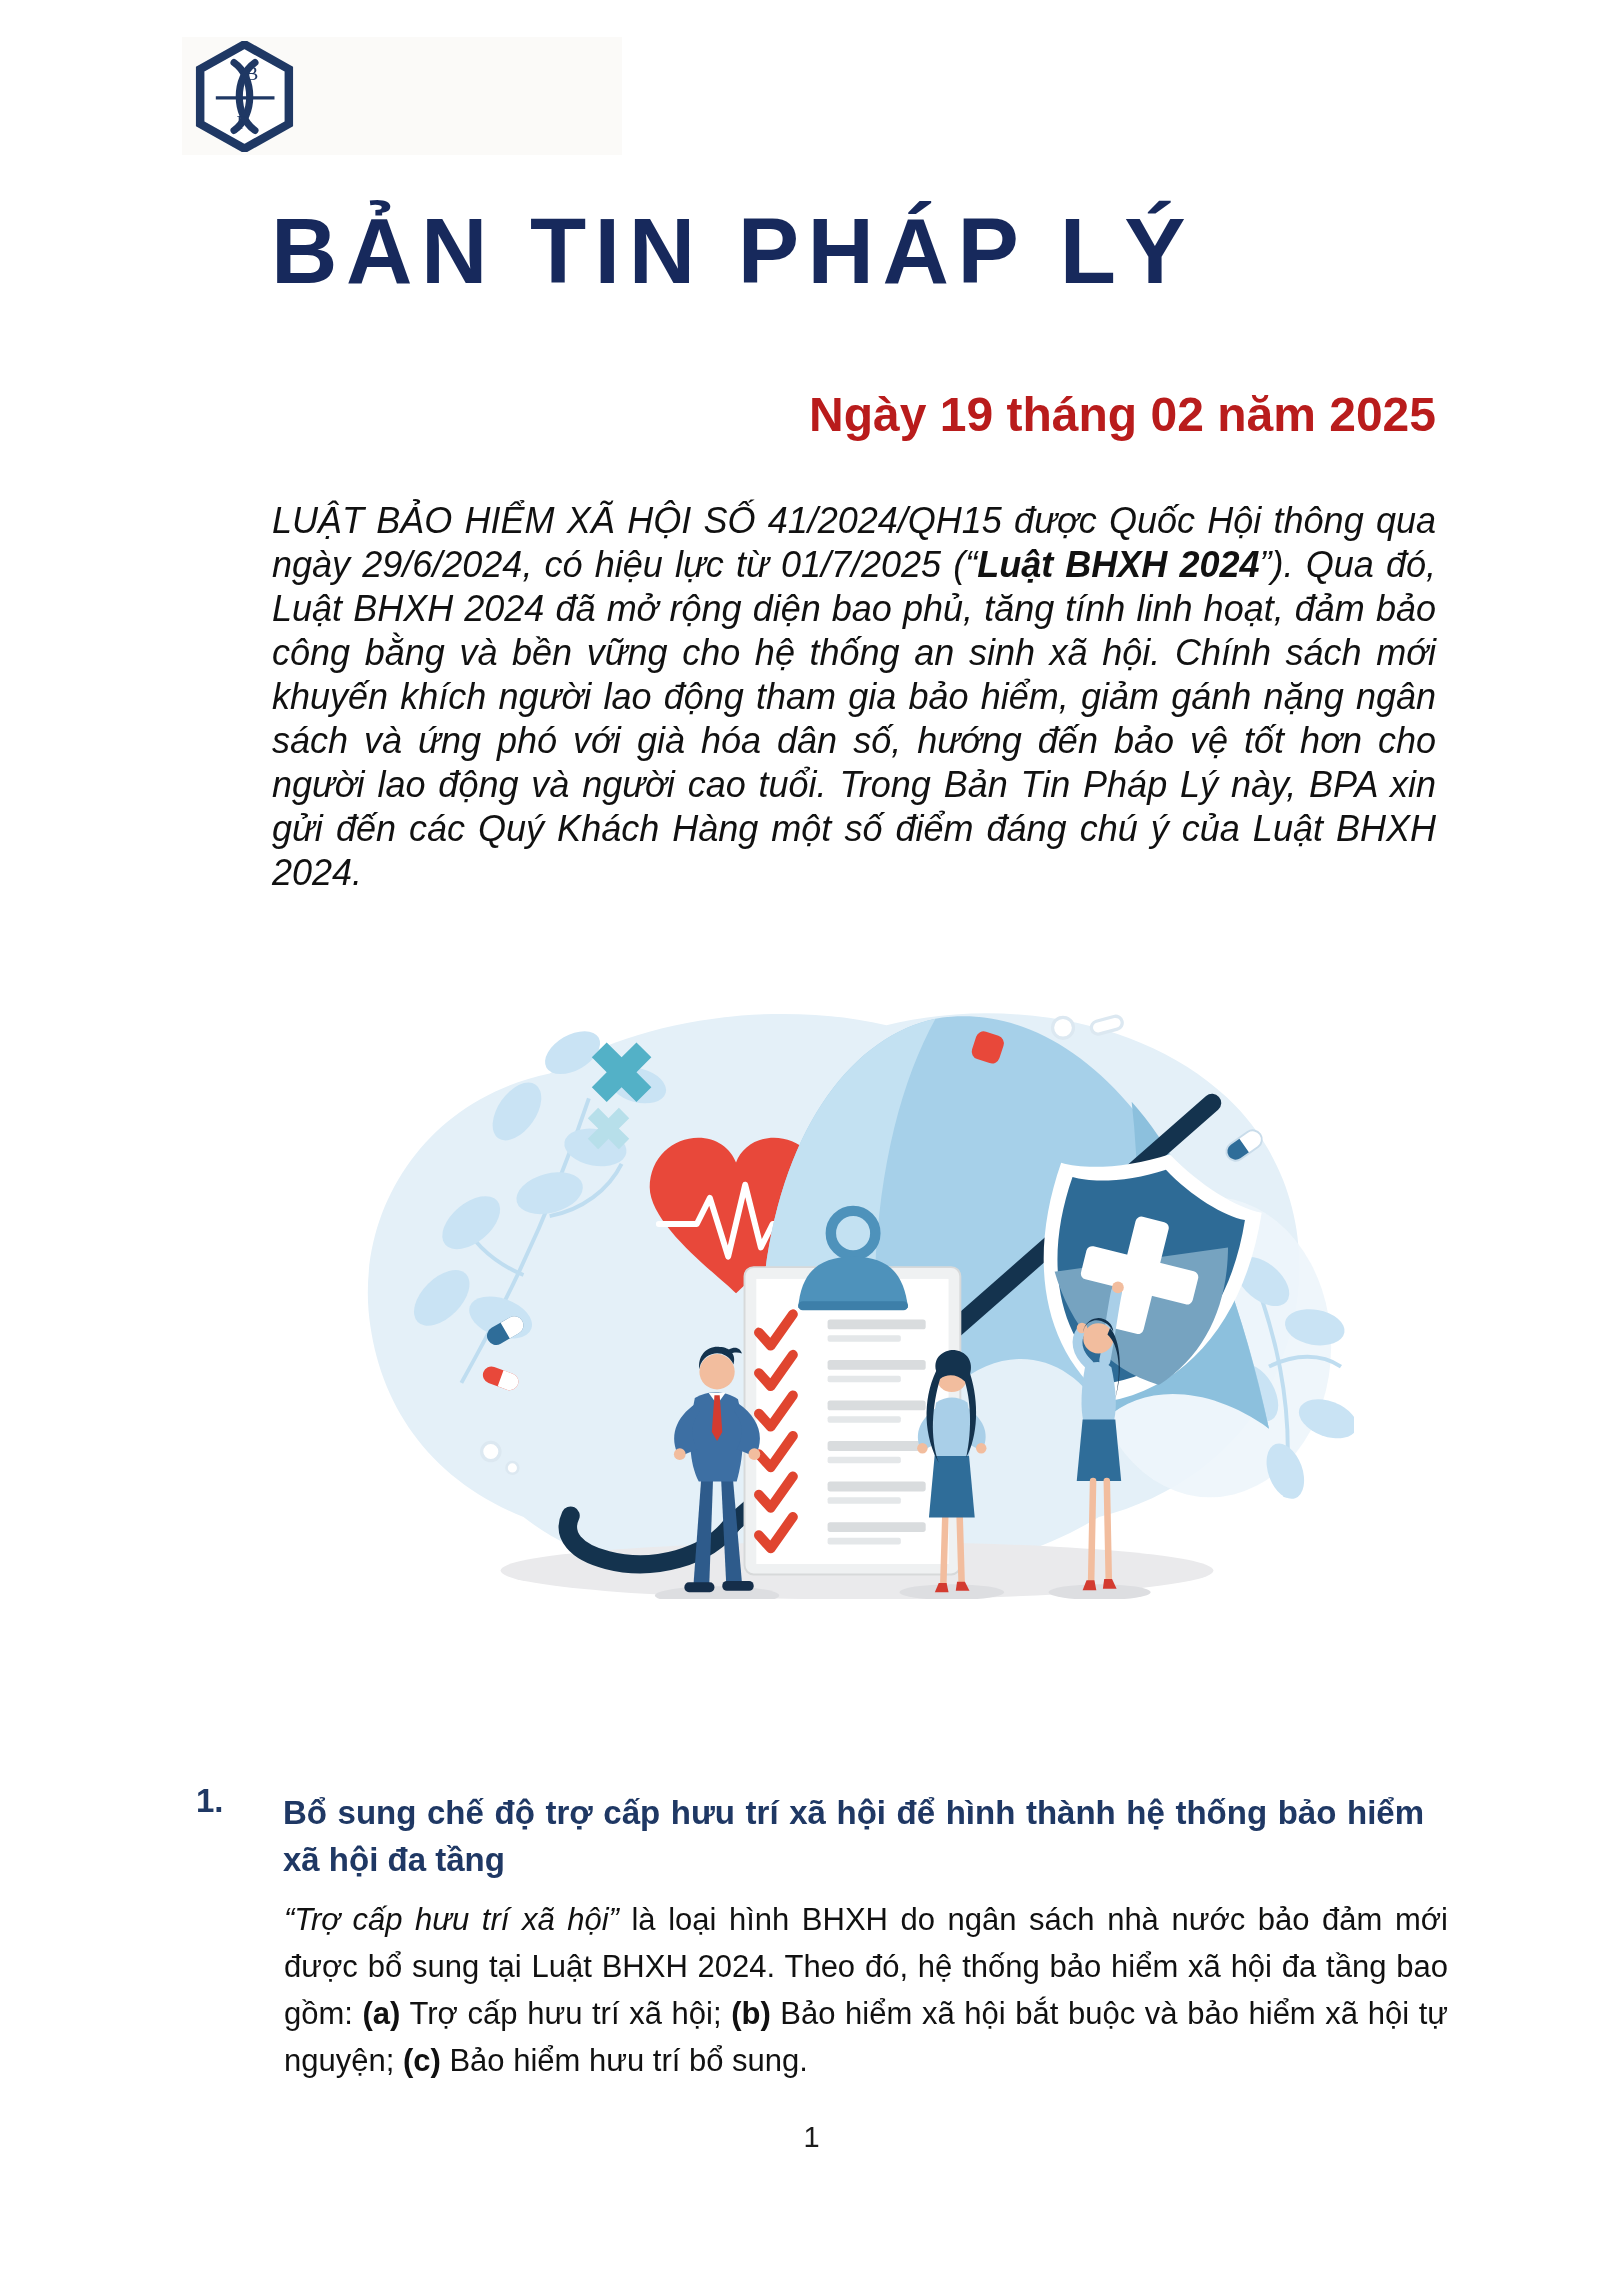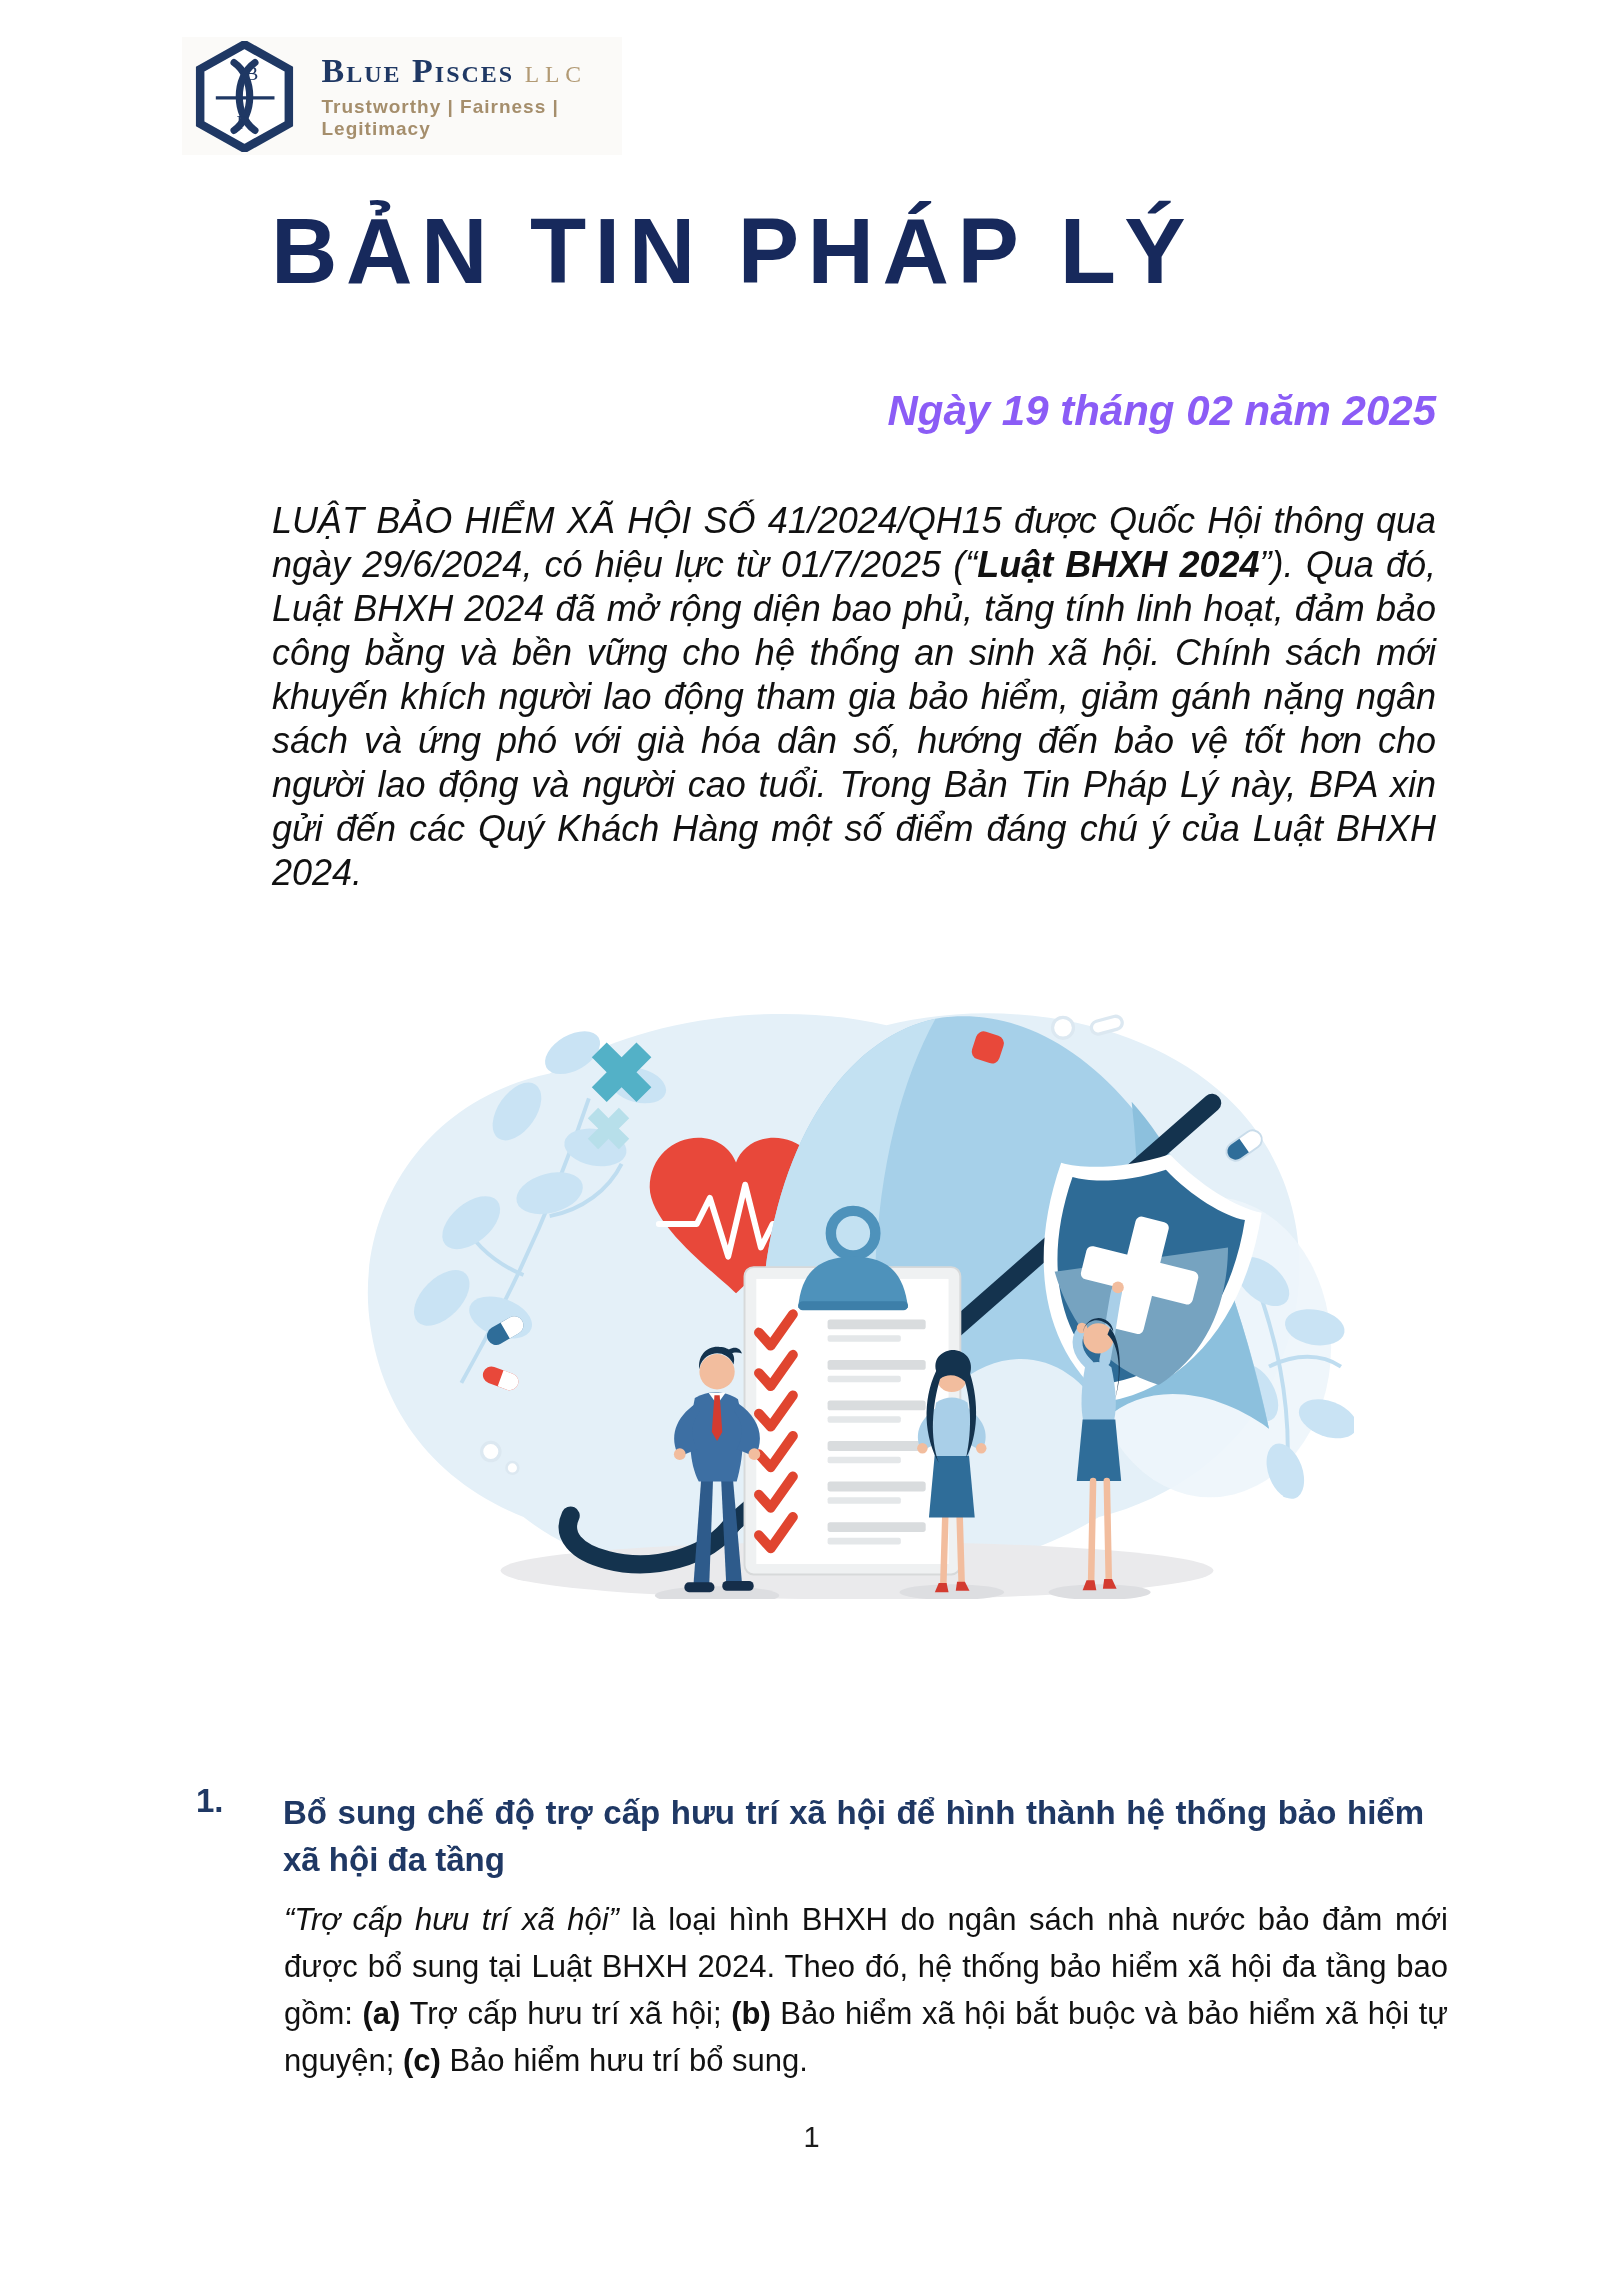--- a/index.html
+++ b/index.html
@@ -38,22 +38,22 @@
   }
   
   .title{
     position:absolute;left:271px;top:196px;width:1164px;
     margin:0;text-align:left;
     font-size:92px;font-weight:bold;letter-spacing:8.5px;
     color:#17295c;line-height:1.2;
   }
   .date{
     position:absolute;right:187px;top:387px;
-    font-size:42px;font-weight:bold;font-style:italic;
-    color:#8b5cf6;
+    font-size:48px;font-weight:bold;
+    color:#b91c1c;
   }
   
   .intro{
     position:absolute;left:271px;top:498px;width:1164px;
     margin:1px;
     font-size:36px;font-style:italic;line-height:44px;
     text-align:justify;color:#111111;
   }
   .intro strong{font-weight:bold;}
   
@@ -100,26 +100,20 @@
 
   <header class="logo-wrap">
     <svg class="logo-mark" width="103" height="111" viewBox="-79 -85 158 170">
       <polygon points="0,-80 68,-42 68,42 0,80 -68,42 -68,-42" fill="#ffffff" stroke="#1f3864" stroke-width="13"></polygon>
       <path d="M -16 -52 C 16 -30 16 30 -16 52" fill="none" stroke="#1f3864" stroke-width="11" stroke-linecap="round"></path>
       <path d="M 16 -52 C -16 -30 -16 30 16 52" fill="none" stroke="#1f3864" stroke-width="11" stroke-linecap="round"></path>
       <line x1="-44" y1="2" x2="46" y2="2" stroke="#1f3864" stroke-width="5"></line>
       <text x="11" y="-26" text-anchor="middle" font-family="Liberation Serif, serif" font-size="30" fill="#1f3864">B</text>
       <text x="-4" y="50" text-anchor="middle" font-family="Liberation Serif, serif" font-size="30" fill="#1f3864">P</text>
     </svg>
-    <div class="logo-text">
-      <div class="brand-line">
-        <span class="brand">Blue Pisces</span><span class="llc">LLC</span>
-      </div>
-      <div class="tagline">Trustworthy | Fairness | Legitimacy</div>
-    </div>
   </header>
 
   <h1 class="title">BẢN TIN PHÁP LÝ</h1>
   <div class="date">Ngày 19 tháng 02 năm 2025</div>
 
   <p class="intro"><span>LUẬT BẢO HIỂM XÃ HỘI SỐ 41/2024/QH15 được Quốc Hội thông qua ngày 29/6/2024, có hiệu lực từ 01/7/2025 (“</span><strong>Luật BHXH 2024</strong><span>”). Qua đó, Luật BHXH 2024 đã mở rộng diện bao phủ, tăng tính linh hoạt, đảm bảo công bằng và bền vững cho hệ thống an sinh xã hội. Chính sách mới khuyến khích người lao động tham gia bảo hiểm, giảm gánh nặng ngân sách và ứng phó với già hóa dân số, hướng đến bảo vệ tốt hơn cho người lao động và người cao tuổi. Trong Bản Tin Pháp Lý này, BPA xin gửi đến các Quý Khách Hàng một số điểm đáng chú ý của Luật BHXH 2024.</span></p>
 
   <figure class="illustration">
     <svg width="1079" height="599" viewBox="0 0 1650 915">
 

